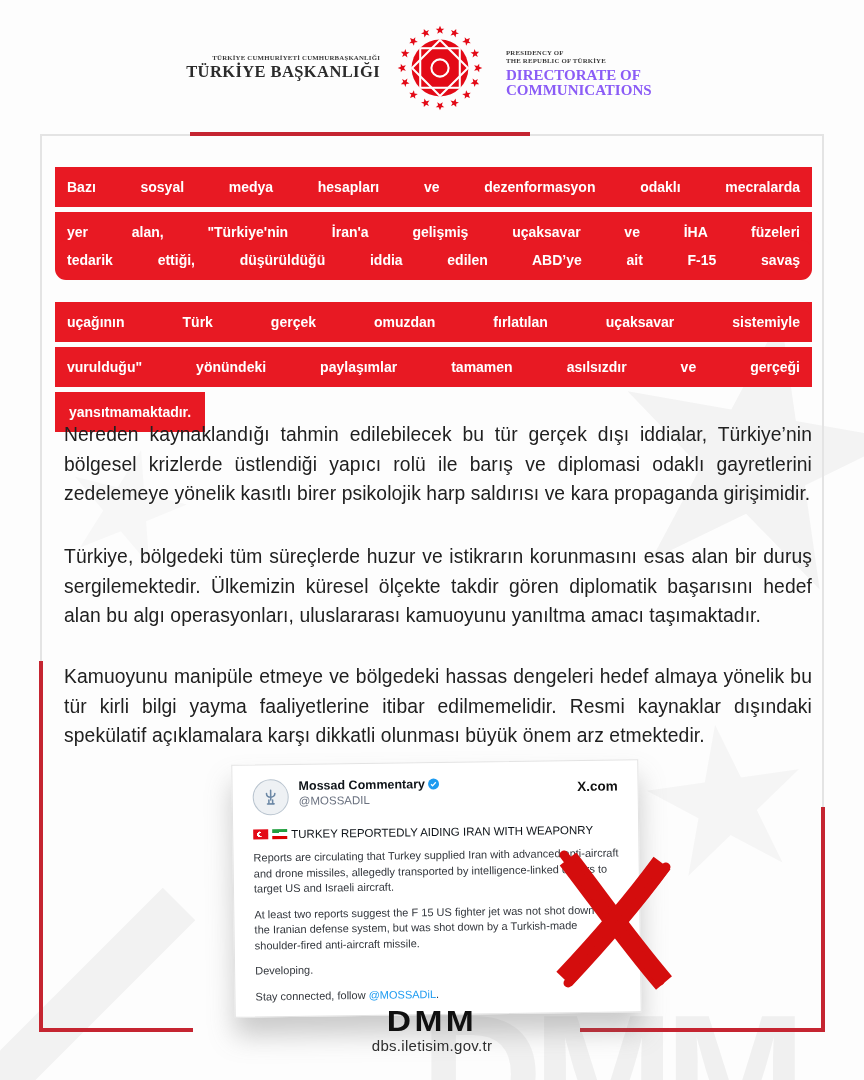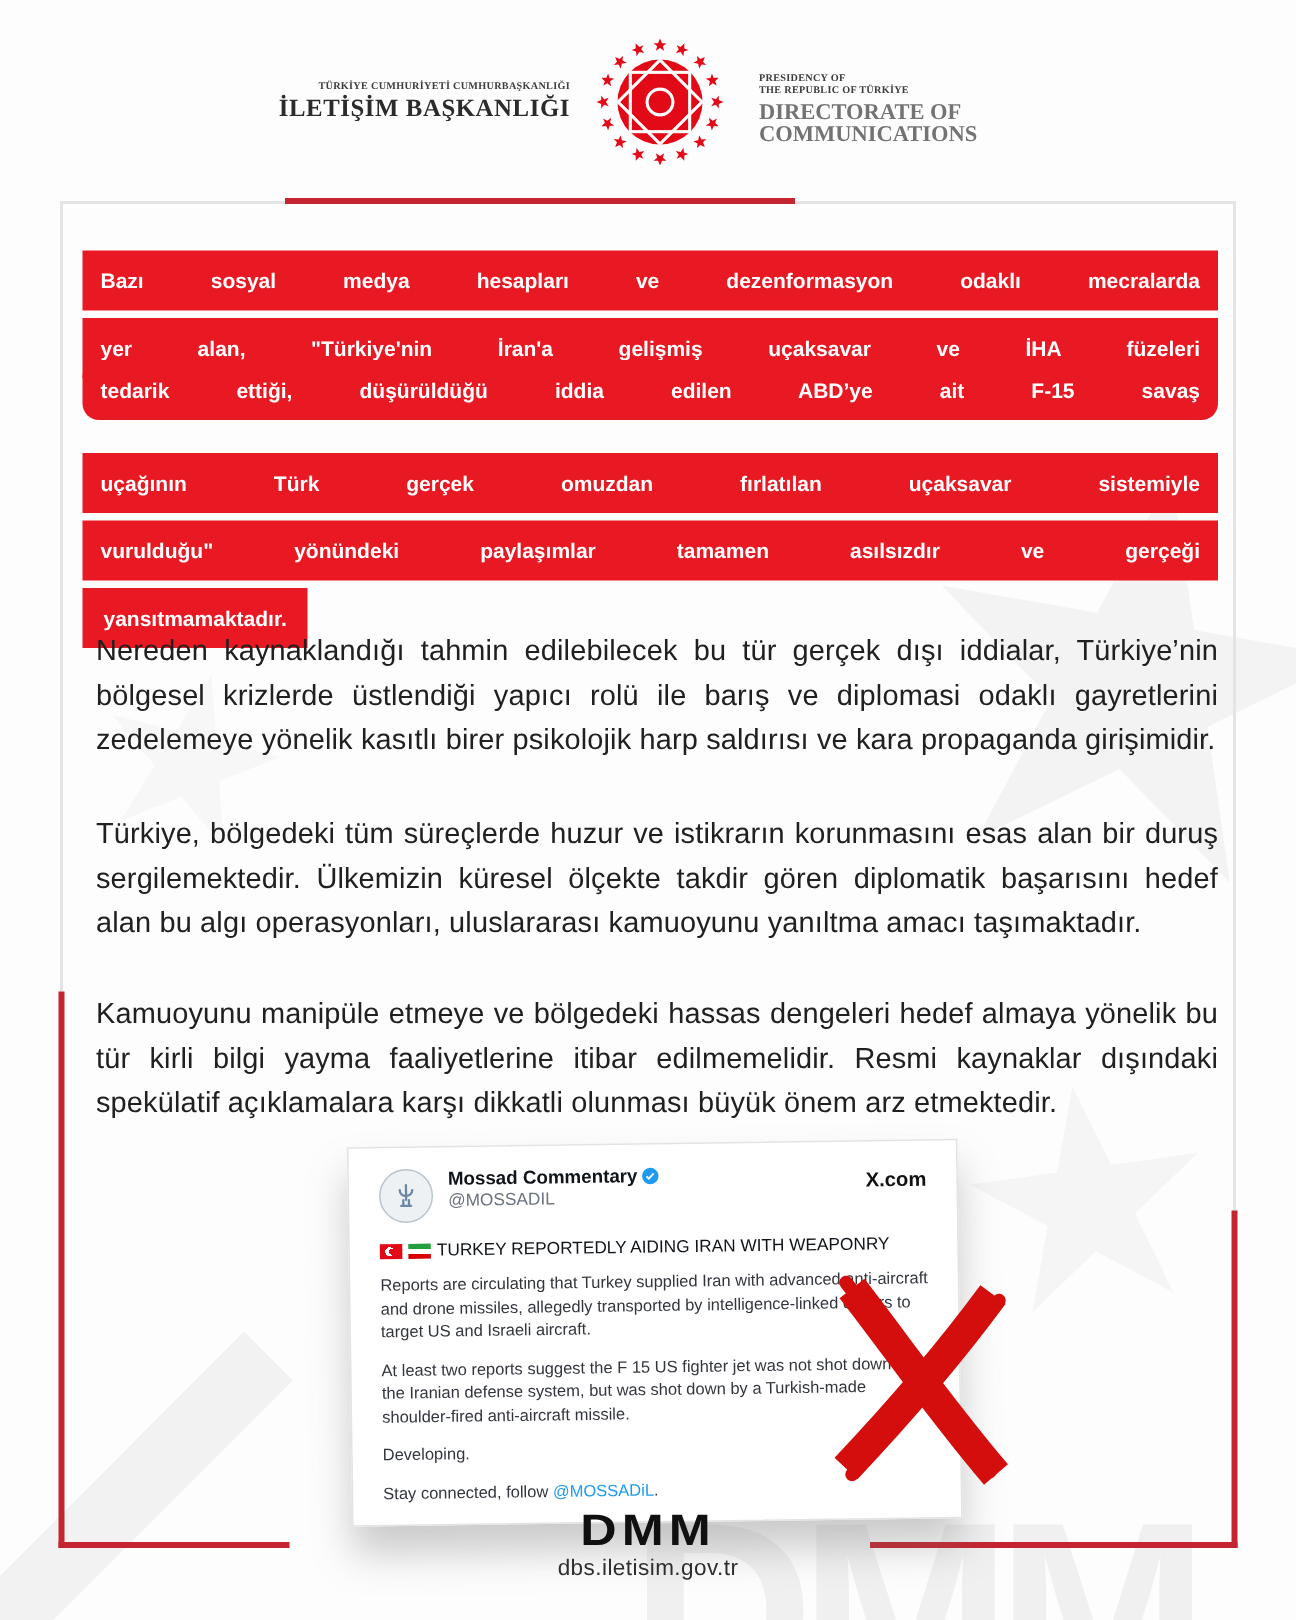--- a/index.html
+++ b/index.html
@@ -16,21 +16,21 @@
 
   
   .hdr-left{position:absolute;left:150px;top:54px;width:230px;text-align:right;z-index:2;
             font-family:"Liberation Serif",serif;color:#3c3c3c;}
   .hdr-left .small{font-size:6.8px;font-weight:bold;letter-spacing:.2px;}
   .hdr-left .big{font-size:16.5px;font-weight:bold;color:#2b2b2b;letter-spacing:.4px;margin-top:1px;}
   .emblem{position:absolute;left:397px;top:25px;width:86px;height:86px;z-index:2;}
   .hdr-right{position:absolute;left:506px;top:49px;width:230px;text-align:left;z-index:2;
              font-family:"Liberation Serif",serif;color:#3c3c3c;}
   .hdr-right .small{font-size:6.8px;font-weight:bold;letter-spacing:.2px;line-height:8px;}
-  .hdr-right .big{font-size:15px;font-weight:bold;color:#737373;line-height:14.5px;margin-top:3px;}
+  .hdr-right .big{font-size:15px;font-weight:bold;color:#8b5cf6;line-height:14.5px;margin-top:3px;}
 
   
   .fr{position:absolute;z-index:1;}
   .fr-gray{background:#e4e4e4;}
   .fr-red{background:#c52531;}
   .fr-top-gray{left:40px;top:134px;width:784px;height:2px;}
   .fr-top-red{left:190px;top:132px;width:340px;height:4px;}
   .fr-left-gray{left:40px;top:134px;width:2px;height:527px;}
   .fr-left-red{left:39px;top:661px;width:4px;height:371px;}
   .fr-right-gray{left:822px;top:134px;width:2px;height:673px;}
@@ -86,21 +86,21 @@
 <div id="page">
 
   <div class="wm wm-star-big">★</div>
   <div class="wm wm-star-mid">★</div>
   <div class="wm wm-star-small">★</div>
   <div class="wm wm-band"></div>
   <div class="wm wm-letters">DMM</div>
 
   <div class="hdr-left">
     <div class="small">TÜRKİYE CUMHURİYETİ CUMHURBAŞKANLIĞI</div>
-    <div class="big">İLETİŞİM BAŞKANLIĞI</div>
+    <div class="big">TÜRKİYE BAŞKANLIĞI</div>
   </div>
 
   <svg class="emblem" viewBox="0 0 100 100">
     <defs>
       <path id="sp" d="M0,-5.2 L1.55,-1.6 5,-1.6 2.2,0.7 3.2,4.3 0,2.1 -3.2,4.3 -2.2,0.7 -5,-1.6 -1.55,-1.6 Z"></path>
     </defs>
     <g fill="#e30a17">
       <use href="#sp" transform="translate(50,50) rotate(0) translate(0,-44)"></use>
       <use href="#sp" transform="translate(50,50) rotate(22.5) translate(0,-44)"></use>
       <use href="#sp" transform="translate(50,50) rotate(45) translate(0,-44)"></use>

